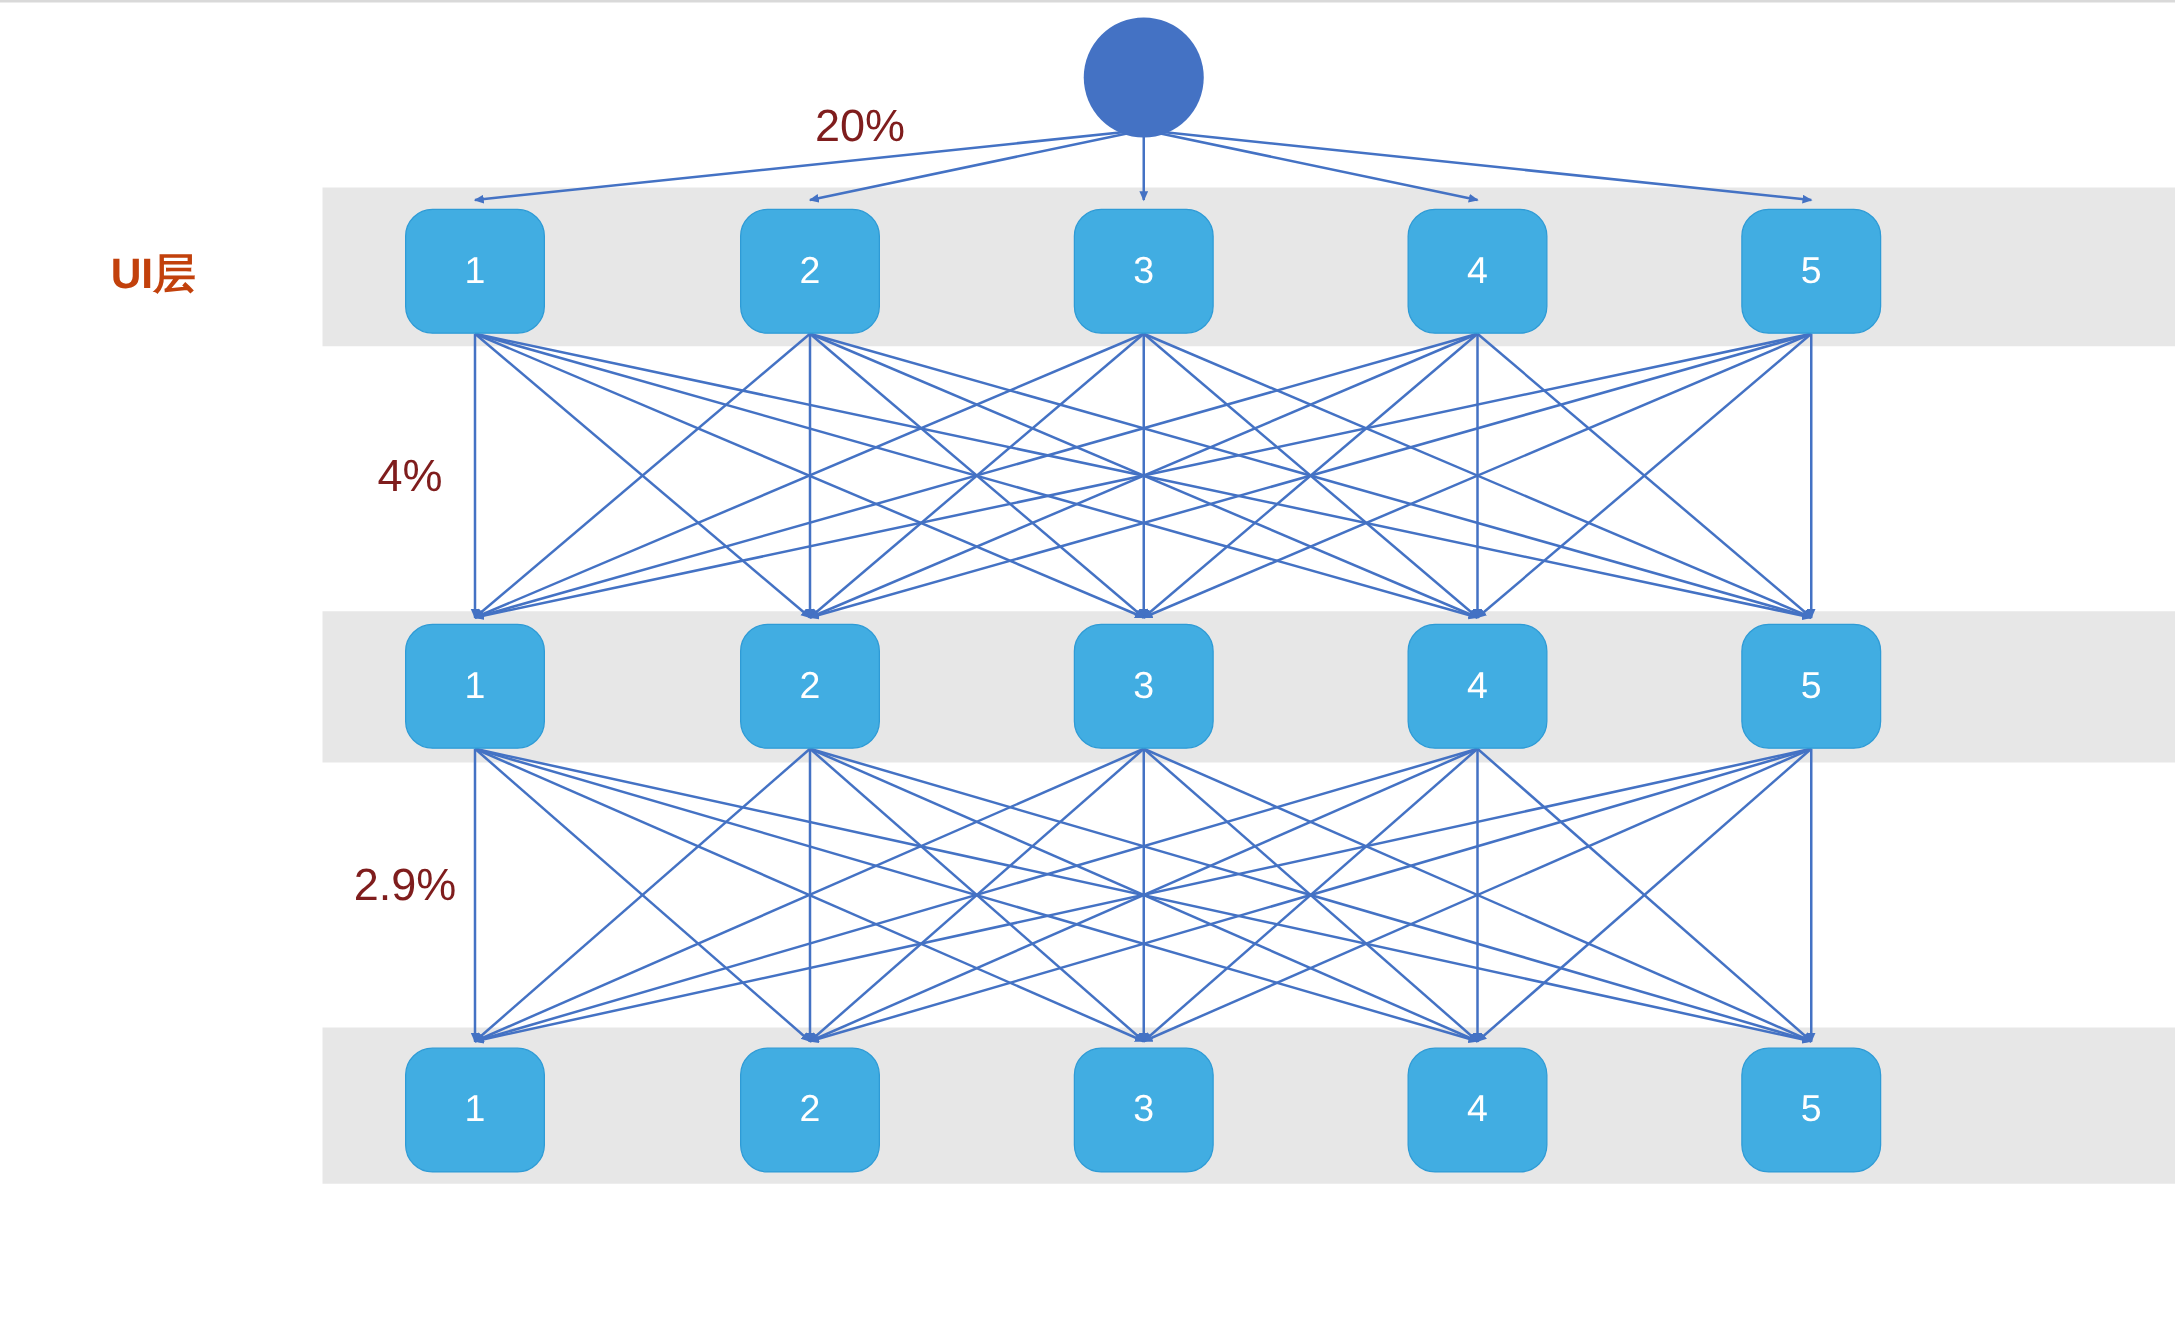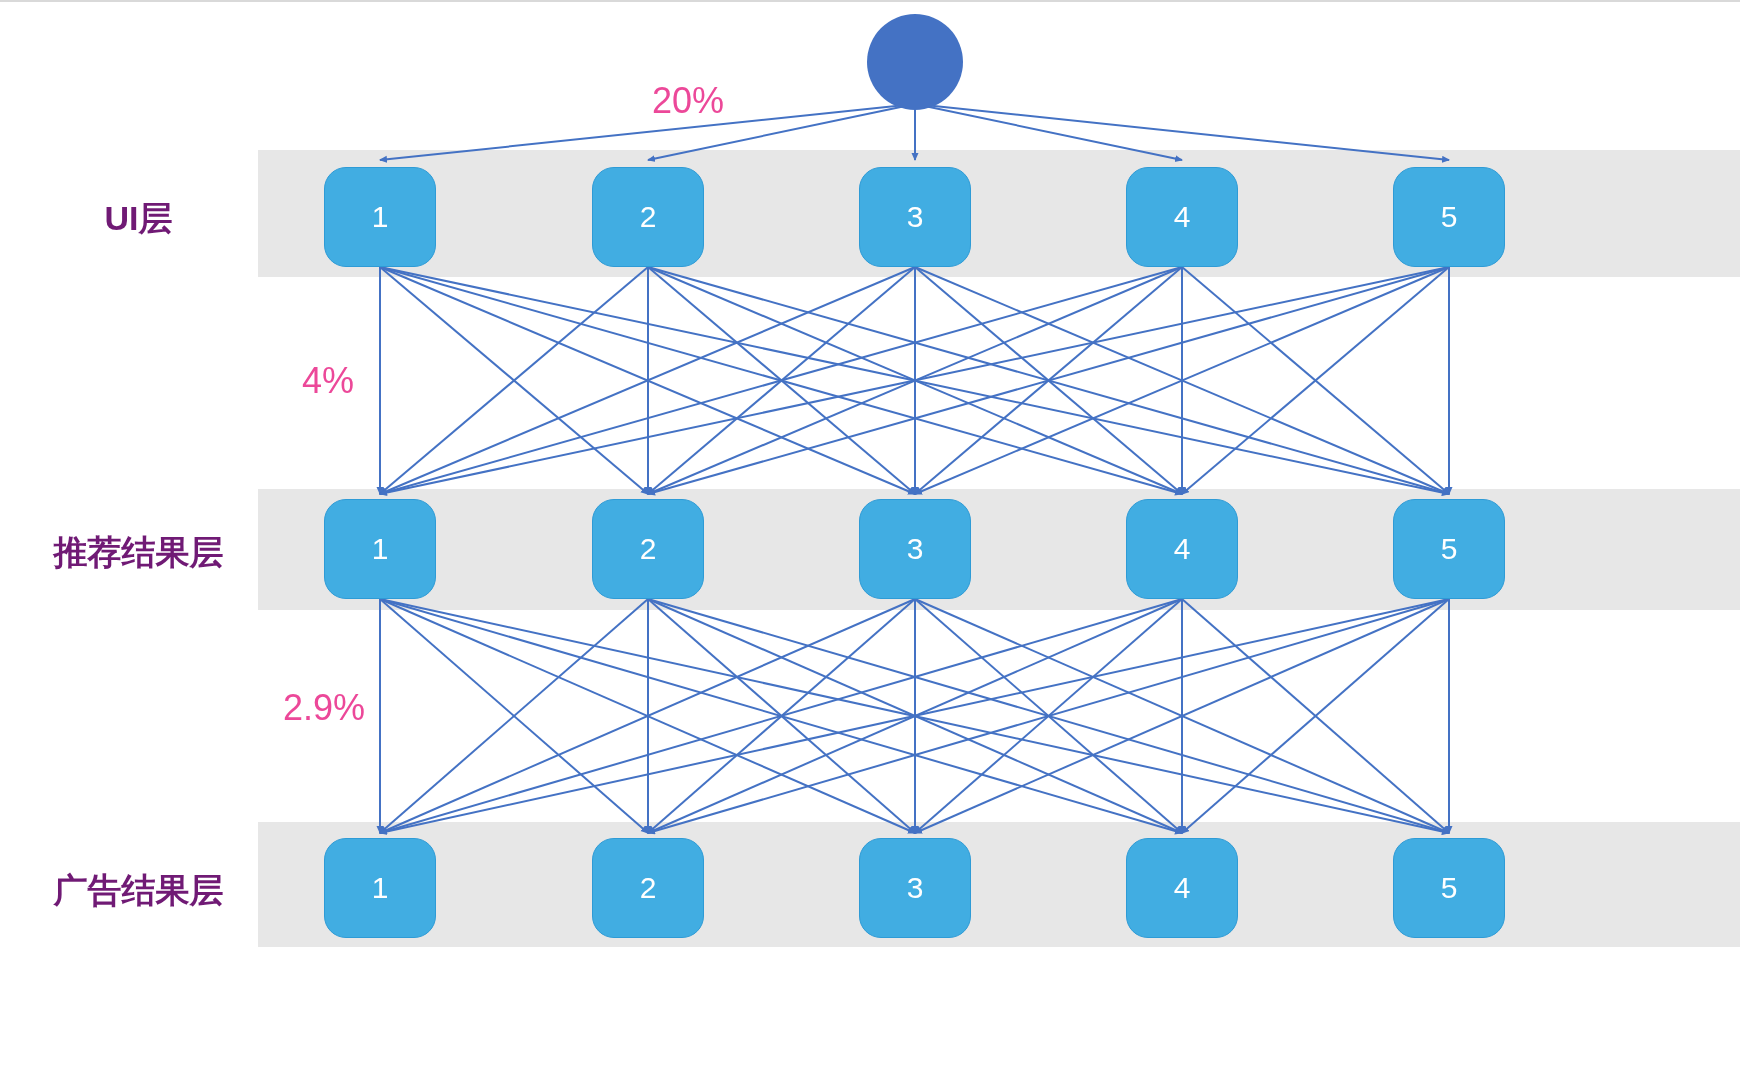--- a/index.html
+++ b/index.html
@@ -25,26 +25,26 @@
   }
   .node{
     position:absolute;width:112px;height:100px;border-radius:22px;
     background:#41ade2;border:1px solid #2e9bd6;box-sizing:border-box;
     color:#ffffff;display:flex;align-items:center;justify-content:center;
     font-size:30px;z-index:3;
   }
   .r0{top:165px}.r1{top:497px}.r2{top:836px}
   .c0{left:324px}.c1{left:592px}.c2{left:859px}.c3{left:1126px}.c4{left:1393px}
   .layer-label{
-    position:absolute;left:16px;width:245px;text-align:center;
-    font-weight:bold;font-size:34px;color:#701a75;z-index:4;
+    position:absolute;left:0;width:245px;text-align:center;
+    font-weight:bold;font-size:34px;color:#c2410c;z-index:4;
   }
   .ll0{top:194px}.ll1{top:528px}.ll2{top:866px}
   .rate{
-    position:absolute;font-size:36px;color:#ec4899;z-index:4;
+    position:absolute;font-size:36px;color:#7f1d1d;z-index:4;
   }
   .rate0{left:652px;top:78px;}
   .rate1{left:302px;top:358px;}
   .rate2{left:283px;top:685px;}
 </style>
 </head>
 <body>
 
 <div class="canvas">
 
@@ -111,22 +111,20 @@
       <line x1="1449" y1="597" x2="1449" y2="831" marker-end="url(#arrow)"></line>
     </svg>
 
   <div class="band band1"></div>
   <div class="band band2"></div>
   <div class="band band3"></div>
 
   <div class="root"></div>
 
   <div class="layer-label ll0">UI层</div>
-  <div class="layer-label ll1">推荐结果层</div>
-  <div class="layer-label ll2">广告结果层</div>
 
   <div class="rate rate0">20%</div>
   <div class="rate rate1">4%</div>
   <div class="rate rate2">2.9%</div>
 
   <div class="node r0 c0">1</div>
   <div class="node r0 c1">2</div>
   <div class="node r0 c2">3</div>
   <div class="node r0 c3">4</div>
   <div class="node r0 c4">5</div>

